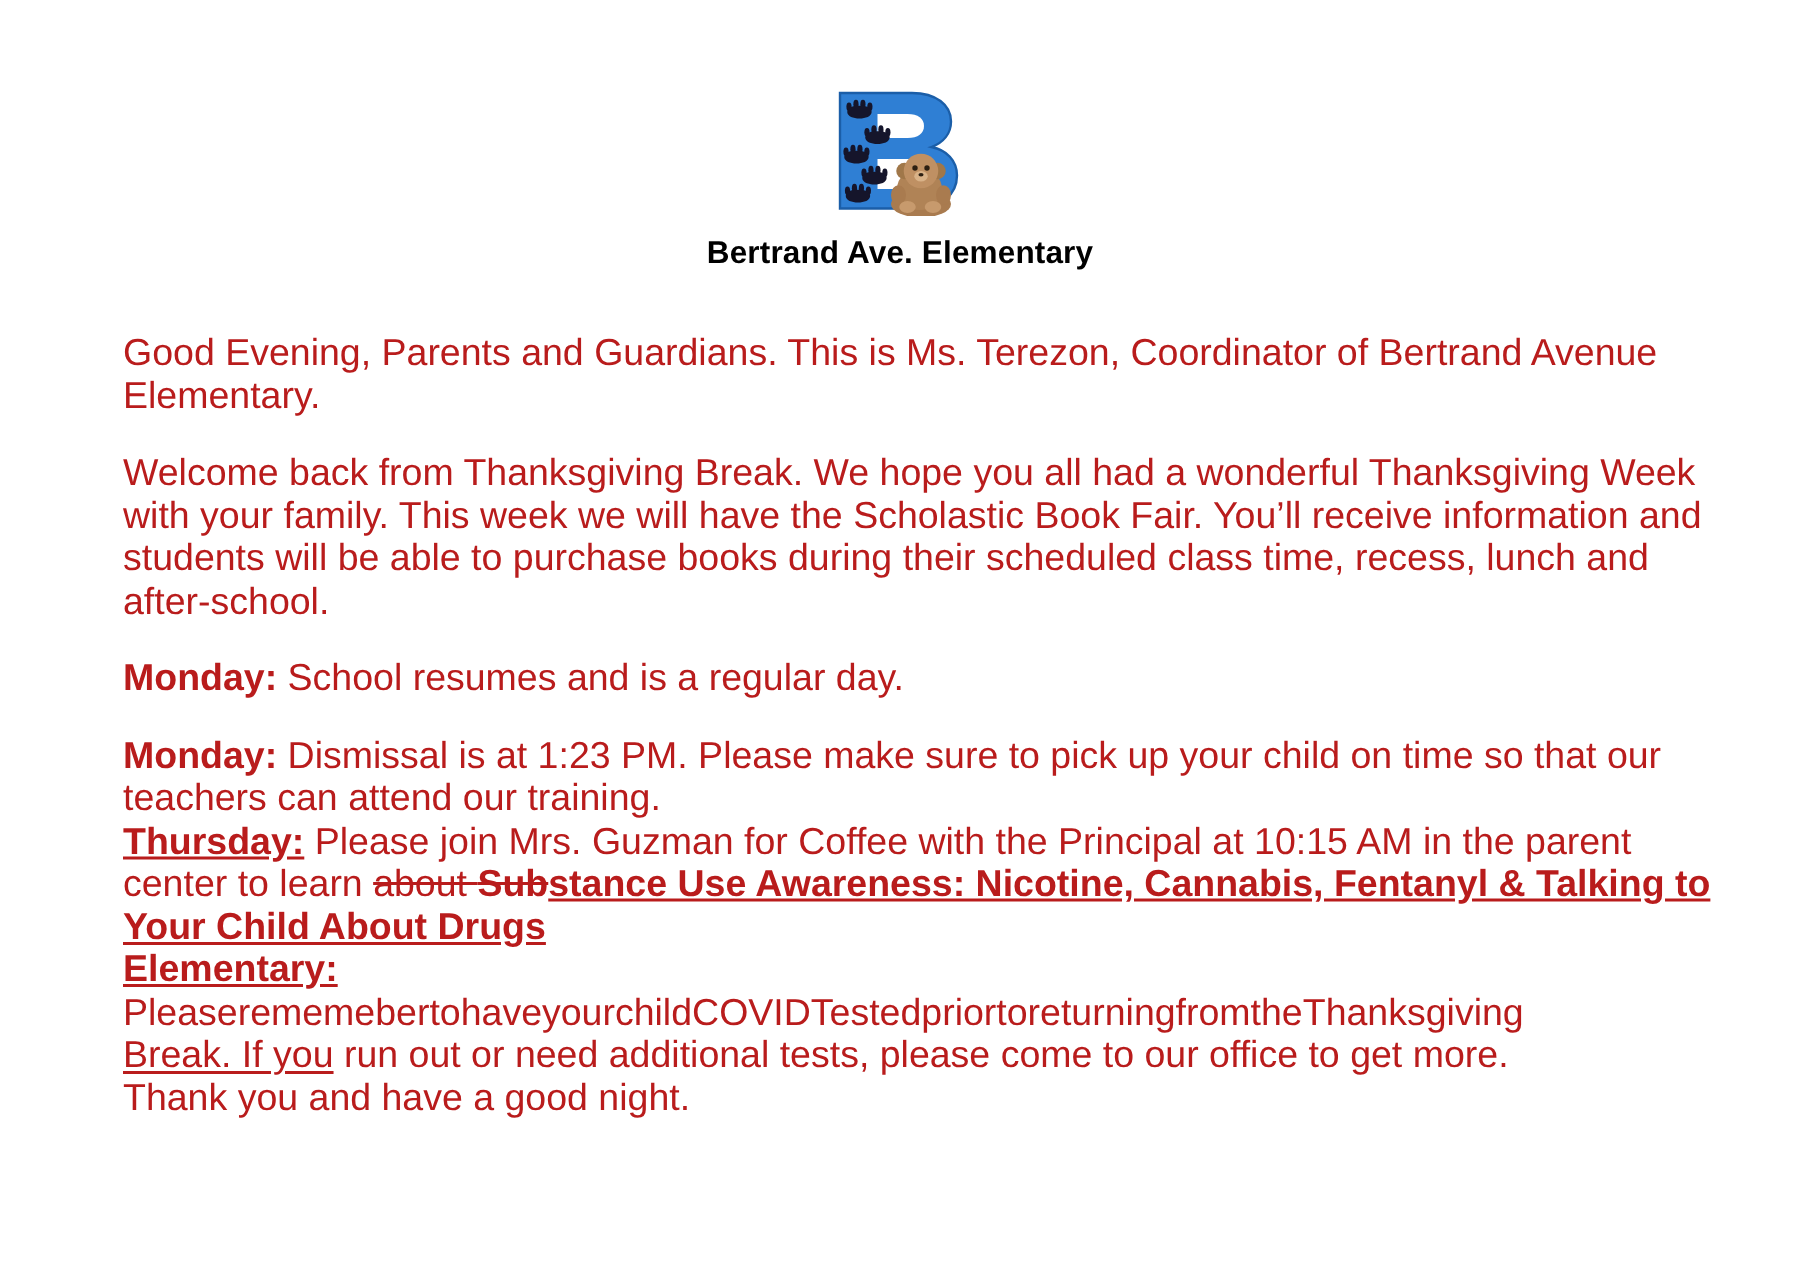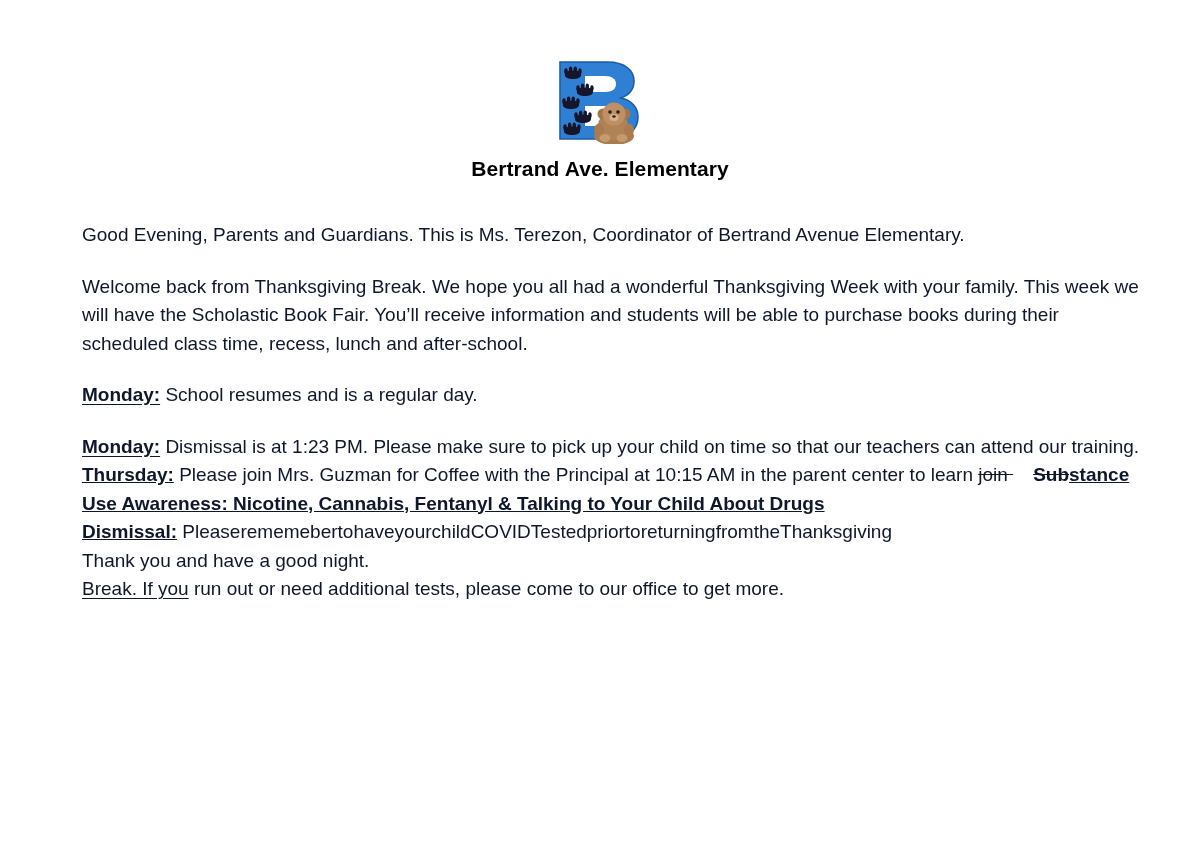--- a/index.html
+++ b/index.html
@@ -52,33 +52,33 @@
   
   .body-area {
     margin: 0 auto;
     padding-left: 82px;
     padding-right: 58px;
     padding-top: 38px;
     box-sizing: border-box;
     width: 1200px;
   }
   .para {
-    font-size: 19px;
+    font-size: 25px;
     line-height: 28.5px;
-    color: #0f172a;
+    color: #b91c1c;
     margin: 0 0 23px 0;
     text-align: left;
   }
   .para.tight { margin-bottom: 0; }
 
   .b        { font-weight: bold; text-decoration: underline; }
   .u        { text-decoration: underline; text-underline-offset: 3px; }
-  .bu       { font-weight: bold; text-decoration: underline; text-underline-offset: 3px; }
+  .bu       { font-weight: bold; text-underline-offset: 3px; }
   .strike   { text-decoration: line-through; }
-  .b.strike { font-weight: bold; text-decoration: line-through; margin-left: 20px; }
+  .b.strike { font-weight: bold; text-decoration: line-through; }
 
   .nowrap-run { white-space: nowrap; margin-top: 39px; }
 </style>
 </head>
 <body>
 
 <div class="page">
 
   <div class="logo-block">
     <div class="logo">
@@ -160,27 +160,27 @@
 
     <p class="para">
       <span class="bu">Monday:</span><span> School resumes and is a regular day.</span>
     </p>
 
     <p class="para tight">
       <span class="bu">Monday:</span><span> Dismissal is at 1:23 PM. Please make sure to pick up your child on time so that our teachers can attend our training.</span>
     </p>
 
     <p class="para tight">
-      <span class="b">Thursday:</span><span> Please join Mrs. Guzman for Coffee with the Principal at 10:15 AM in the parent center to learn </span><span class="strike">join </span><span class="b strike">Sub</span><span class="b">stance Use Awareness: Nicotine, Cannabis, Fentanyl &amp; Talking to Your Child About Drugs</span>
+      <span class="b">Thursday:</span><span> Please join Mrs. Guzman for Coffee with the Principal at 10:15 AM in the parent center to learn </span><span class="strike">about </span><span class="b strike">Sub</span><span class="b">stance Use Awareness: Nicotine, Cannabis, Fentanyl &amp; Talking to Your Child About Drugs</span>
     </p>
 
     <p class="para tight">
-      <span class="b">Dismissal:</span><span class="nowrap-run"> PleaserememebertohaveyourchildCOVIDTestedpriortoreturningfromtheThanksgiving</span>
+      <span class="b">Elementary:</span><span class="nowrap-run"> PleaserememebertohaveyourchildCOVIDTestedpriortoreturningfromtheThanksgiving</span>
     </p>
-
-    <p class="para tight">Thank you and have a good night.</p>
 
     <p class="para tight">
       <span class="u">Break. If you</span><span> run out or need additional tests, please come to our office to get more.</span>
     </p>
 
+    <p class="para tight">Thank you and have a good night.</p>
+
   </div>
 </div>
 
 </body></html>

